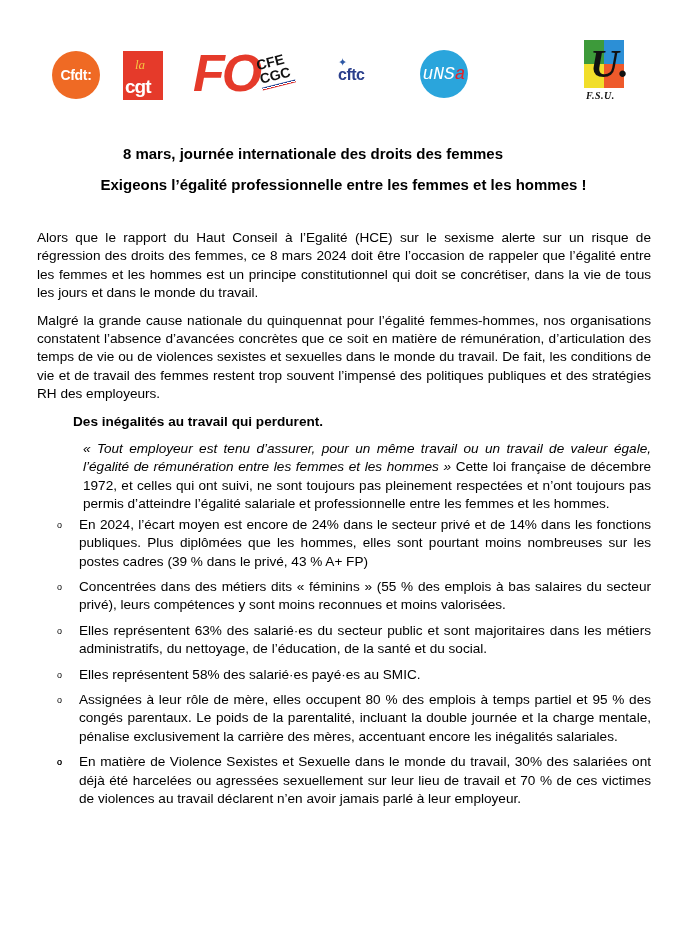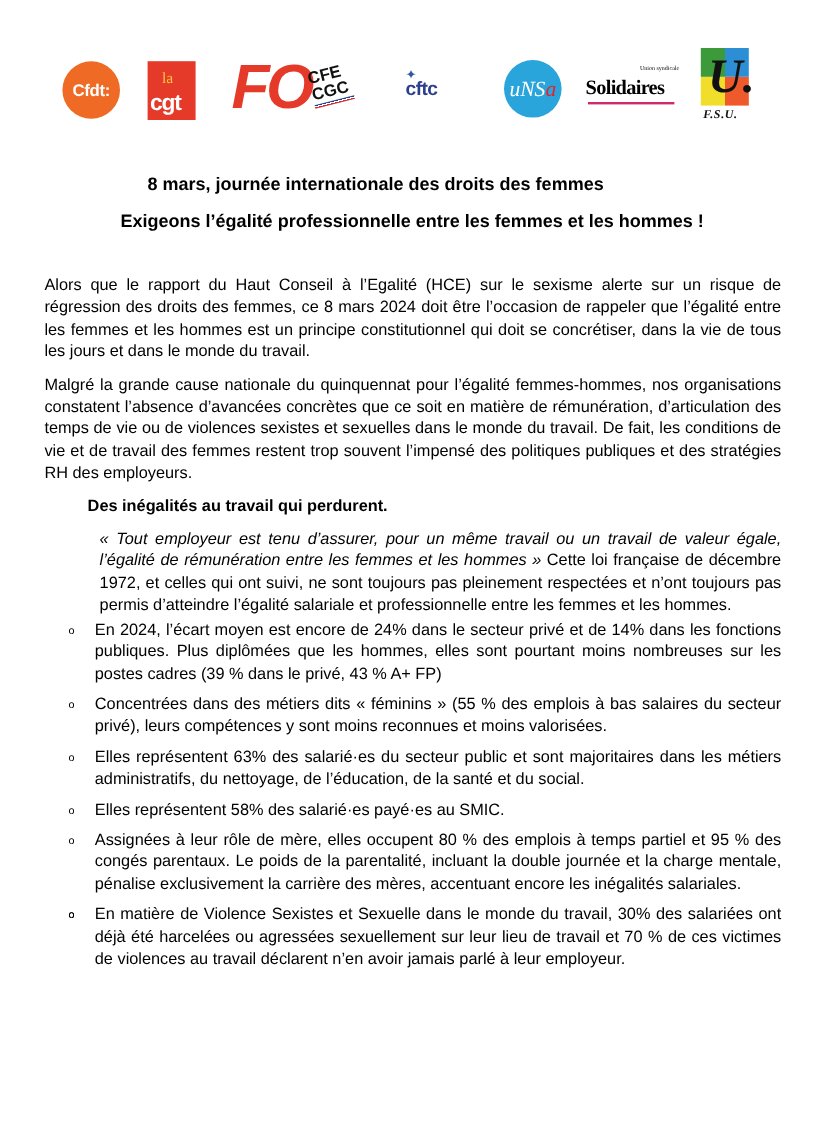--- a/index.html
+++ b/index.html
@@ -3,33 +3,33 @@
   <meta charset="utf-8">
   <style>
     html, body { margin: 0; padding: 0; background: #ffffff; }
     body { width: 687px; height: 949px; position: relative; overflow: hidden; font-family: "Liberation Sans", sans-serif; color: #000; }
     .logos { position: absolute; top: 38px; left: 48px; width: 590px; height: 70px; }
     .logo { position: absolute; }
     
     .logo-cfdt { left: 4px; top: 13px; width: 48px; height: 48px; border-radius: 50%; background: #ef6a24; color: #fff; font-weight: bold; font-size: 14px; display: flex; align-items: center; justify-content: center; letter-spacing: -0.3px; }
     
     .logo-cgt { left: 75px; top: 13px; width: 40px; height: 49px; background: #e53a2a; color: #fff; }
-    .logo-cgt .la { position: absolute; top: 6px; left: 12px; font-family: "Liberation Serif", serif; color: #f5c542; font-size: 13px; }
+    .logo-cgt .la { position: absolute; top: 6px; left: 12px; font-family: "Liberation Serif", serif; font-style: italic; color: #f5c542; font-size: 13px; }
     .logo-cgt .cgt { position: absolute; bottom: 2px; left: 2px; font-weight: bold; font-size: 19px; letter-spacing: -1px; }
     
     .logo-fo { left: 145px; top: 10px; width: 48px; height: 50px; color: #e53a2a; font-weight: bold; font-style: italic; font-size: 52px; line-height: 50px; letter-spacing: -3px; }
     
     .logo-cfe { left: 212px; top: 14px; width: 48px; height: 48px; font-weight: bold; font-size: 14px; line-height: 14px; color: #111; transform: rotate(-14deg); }
     .logo-cfe .stripe { display: block; width: 34px; height: 3px; margin-top: 2px; background: linear-gradient(#1d3f8f 33%, #fff 33%, #fff 66%, #d62a2a 66%); }
     
     .logo-cftc { left: 290px; top: 18px; width: 44px; height: 40px; color: #2b3f8c; }
     .logo-cftc .bird { position: absolute; top: 0; left: 0; font-size: 11px; color: #2e58a6; }
     .logo-cftc .txt { position: absolute; top: 10px; left: 0; font-weight: bold; font-size: 16px; letter-spacing: -0.5px; }
     
-    .logo-unsa { left: 372px; top: 12px; width: 48px; height: 48px; border-radius: 50%; background: #2aa5dc; color: #fff; font-family: Liberation Serif, serif; font-style: italic; font-size: 18px; display: flex; align-items: center; justify-content: center; }
+    .logo-unsa { left: 372px; top: 12px; width: 48px; height: 48px; border-radius: 50%; background: #2aa5dc; color: #fff; font-family: Liberation Mono, monospace; font-style: italic; font-size: 18px; display: flex; align-items: center; justify-content: center; }
     .logo-unsa .a { color: #e2232b; }
     
     .logo-solidaires { left: 440px; top: 17px; width: 78px; height: 34px; }
     .logo-solidaires .sub { position: absolute; right: 0; top: 0; font-family: "Liberation Serif", serif; font-size: 5px; line-height: 5px; text-align: right; }
     .logo-solidaires .txt { position: absolute; left: 0; top: 8px; font-family: "Liberation Serif", serif; font-weight: bold; font-size: 17px; letter-spacing: -0.6px; }
     .logo-solidaires .bar { position: absolute; left: 2px; top: 30px; width: 72px; height: 2px; background: #d02a6b; }
     
     .logo-fsu { left: 536px; top: 2px; width: 44px; height: 66px; }
     .logo-fsu .blk { position: absolute; left: 0; top: 0; width: 40px; height: 48px; background:
       linear-gradient(90deg, #3d9a3a 0 50%, #2c8fd6 50% 100%) top / 100% 50% no-repeat,
@@ -69,25 +69,20 @@
     <span class="stripe"></span>
   </div>
   <div class="logo logo-cftc">
     <span class="bird">✦</span>
     <span class="txt">cftc</span>
   </div>
   <div class="logo logo-unsa">
     <span>uNS</span>
       <span class="a">a</span>
   </div>
-  <div class="logo logo-solidaires">
-    <span class="sub">Union syndicale</span>
-    <span class="txt">Solidaires</span>
-    <span class="bar"></span>
-  </div>
   <div class="logo logo-fsu">
     <span class="blk"></span>
     <span class="u">U.</span>
     <span class="lbl">F.S.U.</span>
   </div>
 </div>
 
 <div class="title1">8 mars, journée internationale des droits des femmes</div>
 <div class="title2">Exigeons l’égalité professionnelle entre les femmes et les hommes !</div>
 

